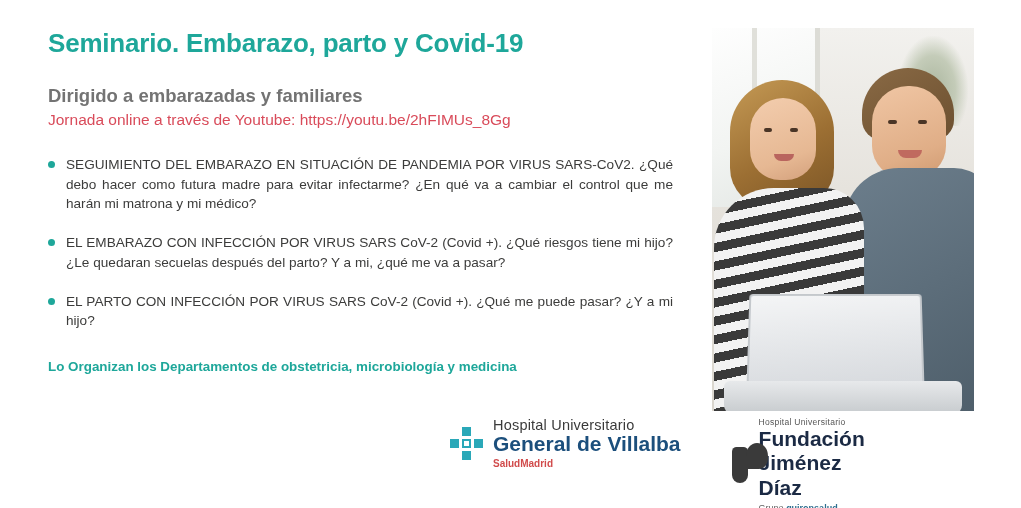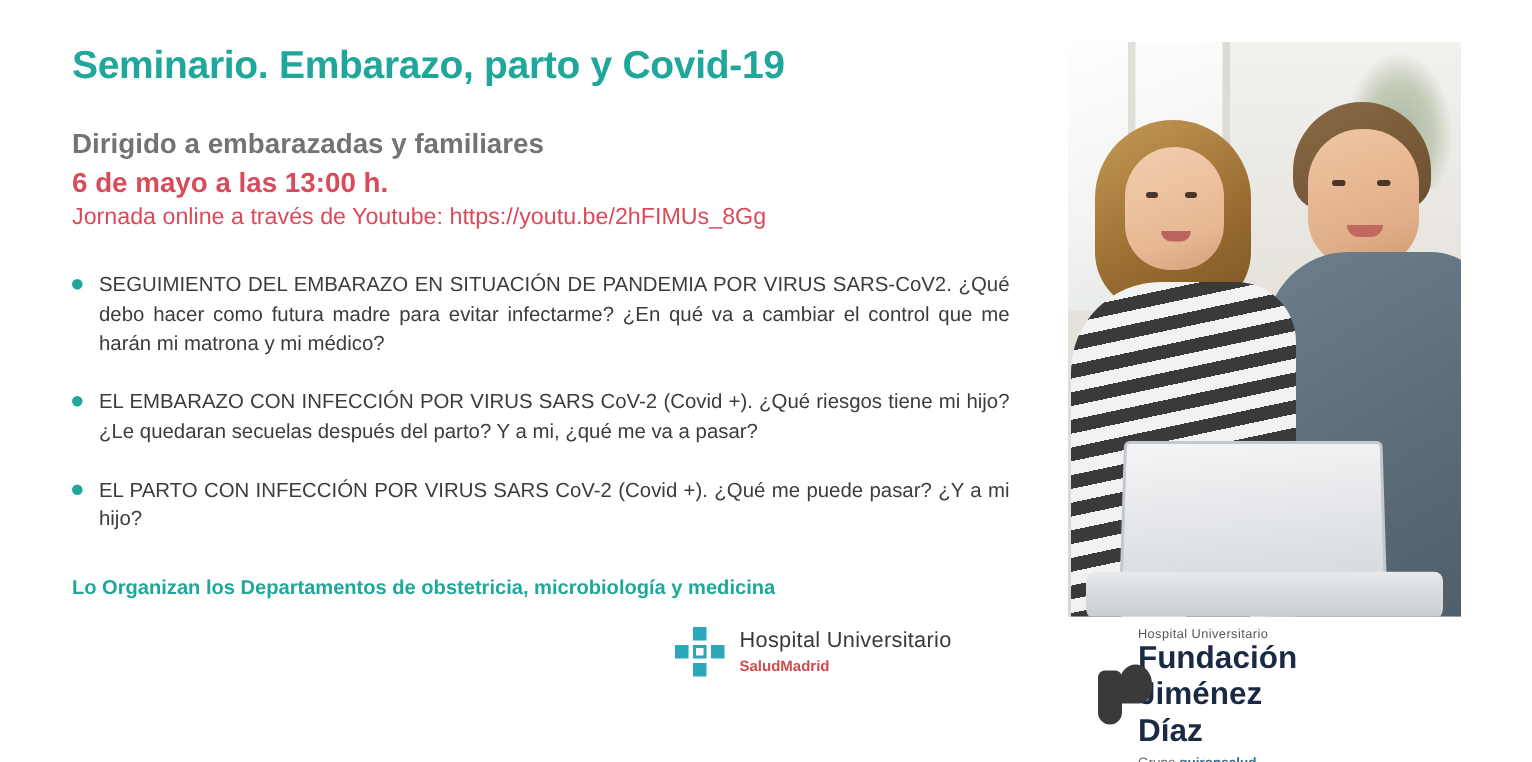--- a/index.html
+++ b/index.html
@@ -278,21 +278,20 @@
 </head>
 <body>
 
 <div class="poster">
 
   <div class="content">
 
     <div class="title">Seminario. Embarazo, parto y Covid-19</div>
 
     <div class="subtitle">Dirigido a embarazadas y familiares</div>
-    <div class="date">6 de mayo a las 13:00 h.</div>
     <div class="online">Jornada online a través de Youtube: https://youtu.be/2hFIMUs_8Gg</div>
 
     <ul class="bullets">
       <li class="bullet">SEGUIMIENTO DEL EMBARAZO EN SITUACIÓN DE PANDEMIA POR VIRUS SARS-CoV2. ¿Qué debo hacer como futura madre para evitar infectarme? ¿En qué va a cambiar el control que me harán mi matrona y mi médico?</li>
       <li class="bullet">EL EMBARAZO CON INFECCIÓN POR VIRUS SARS CoV-2 (Covid +). ¿Qué riesgos tiene mi hijo? ¿Le quedaran secuelas después del parto? Y a mi, ¿qué me va a pasar?</li>
       <li class="bullet">EL PARTO CON INFECCIÓN POR VIRUS SARS CoV-2 (Covid +). ¿Qué me puede pasar? ¿Y a mi hijo?</li>
     </ul>
 
     <div class="organizers">
       <div>Lo Organizan los Departamentos de obstetricia, microbiología y medicina</div>
@@ -329,20 +328,21 @@
     <div class="logo-villalba">
       <div class="cross-mark">
         <div class="sq" style="left:12px; top:0;"></div>
         <div class="sq" style="left:0; top:12px;"></div>
         <div class="sq c" style="left:12px; top:12px;"></div>
         <div class="sq" style="left:24px; top:12px;"></div>
         <div class="sq" style="left:12px; top:24px;"></div>
       </div>
       <div class="vill-text">
         <div class="l1">Hospital Universitario</div>
+        <div class="l2">General de Villalba</div>
         <span class="saludmadrid">SaludMadrid</span>
       </div>
     </div>
 
     <div class="logo-fjd">
       <div class="fjd-mark">
         <div class="blob" style="left:2px; top:4px; width:16px; height:36px; border-radius:8px 8px 14px 14px;"></div>
         <div class="blob" style="left:16px; top:0; width:22px; height:26px; border-radius:50% 50% 40% 10%;"></div>
       </div>
       <div class="fjd-text">

